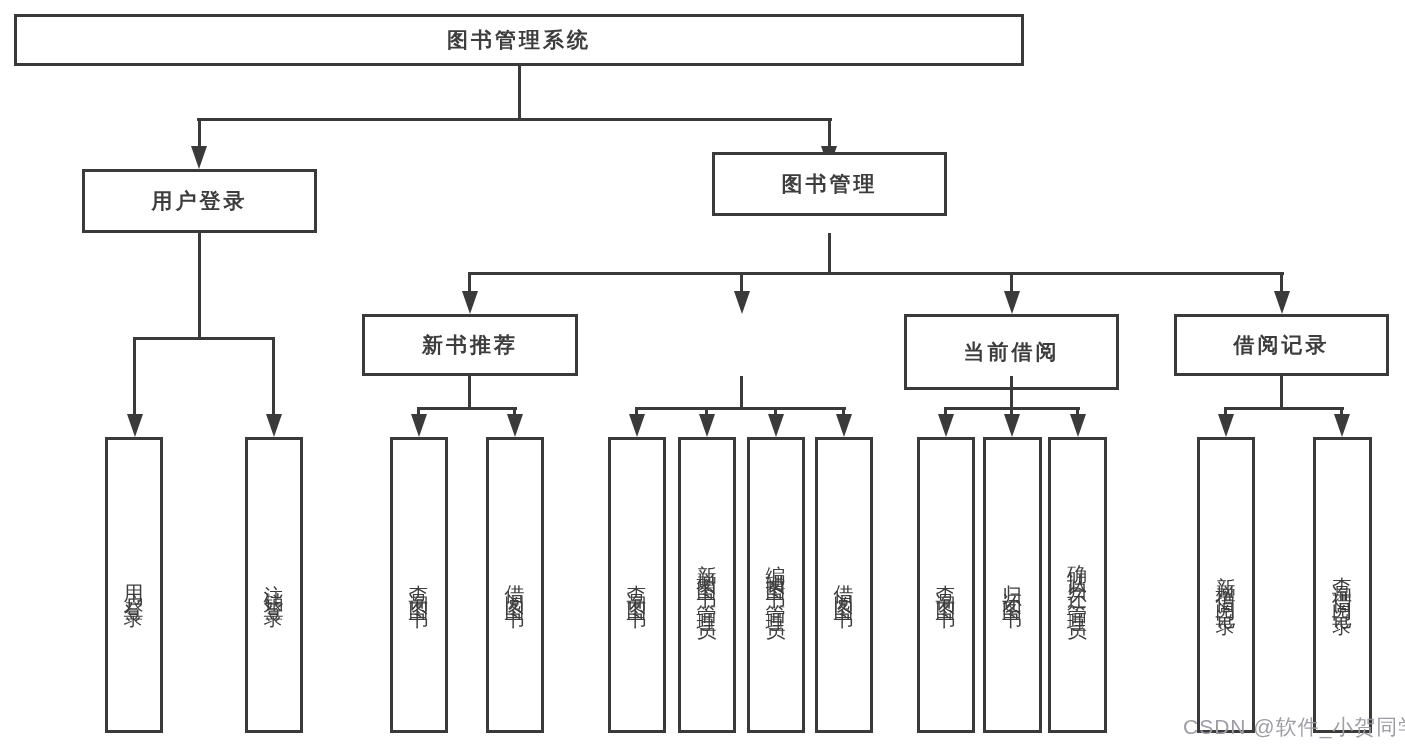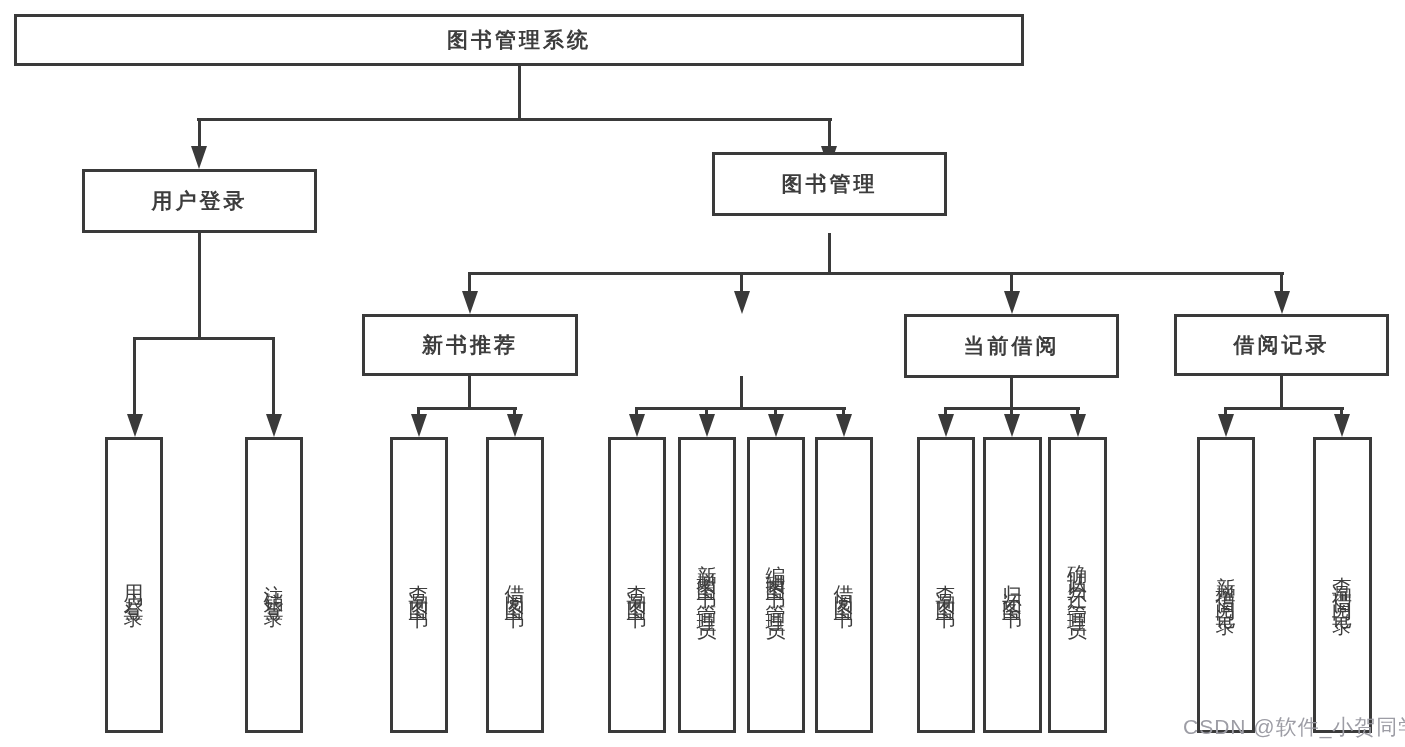--- a/index.html
+++ b/index.html
@@ -110,21 +110,21 @@
   <div class="line" style="left:740px; top:272px; width:3px; height:24px;"></div>
   <div class="arrow" style="left:734px; top:291px;"></div>
   <div class="line" style="left:1010px; top:272px; width:3px; height:24px;"></div>
   <div class="arrow" style="left:1004px; top:291px;"></div>
   <div class="line" style="left:1280px; top:272px; width:3px; height:24px;"></div>
   <div class="arrow" style="left:1274px; top:291px;"></div>
 
   <div class="node" style="left:362px; top:314px; width:216px; height:62px;">
     <span class="hlabel">新书推荐</span>
   </div>
-  <div class="node" style="left:904px; top:314px; width:215px; height:64px;">
+  <div class="node" style="left:904px; top:314px; width:215px; height:76px;">
     <span class="hlabel">当前借阅</span>
   </div>
   <div class="node" style="left:1174px; top:314px; width:215px; height:62px;">
     <span class="hlabel">借阅记录</span>
   </div>
 
   <div class="line" style="left:468px; top:376px; width:3px; height:34px;"></div>
   <div class="line" style="left:417px; top:407px; width:100px; height:3px;"></div>
   <div class="line" style="left:417px; top:407px; width:3px; height:12px;"></div>
   <div class="arrow" style="left:411px; top:414px;"></div>

